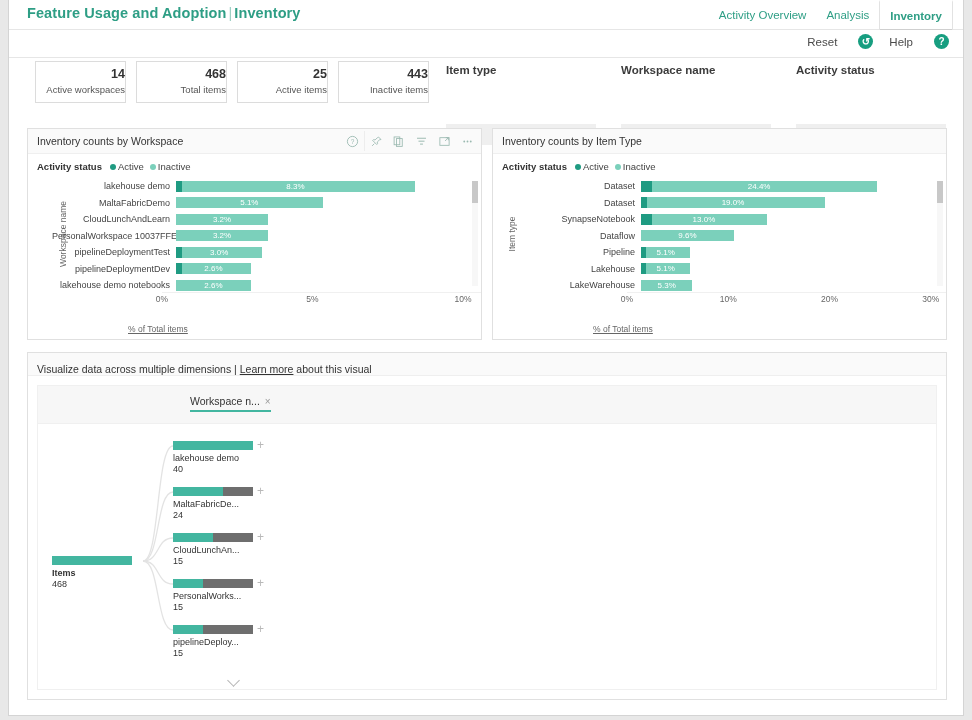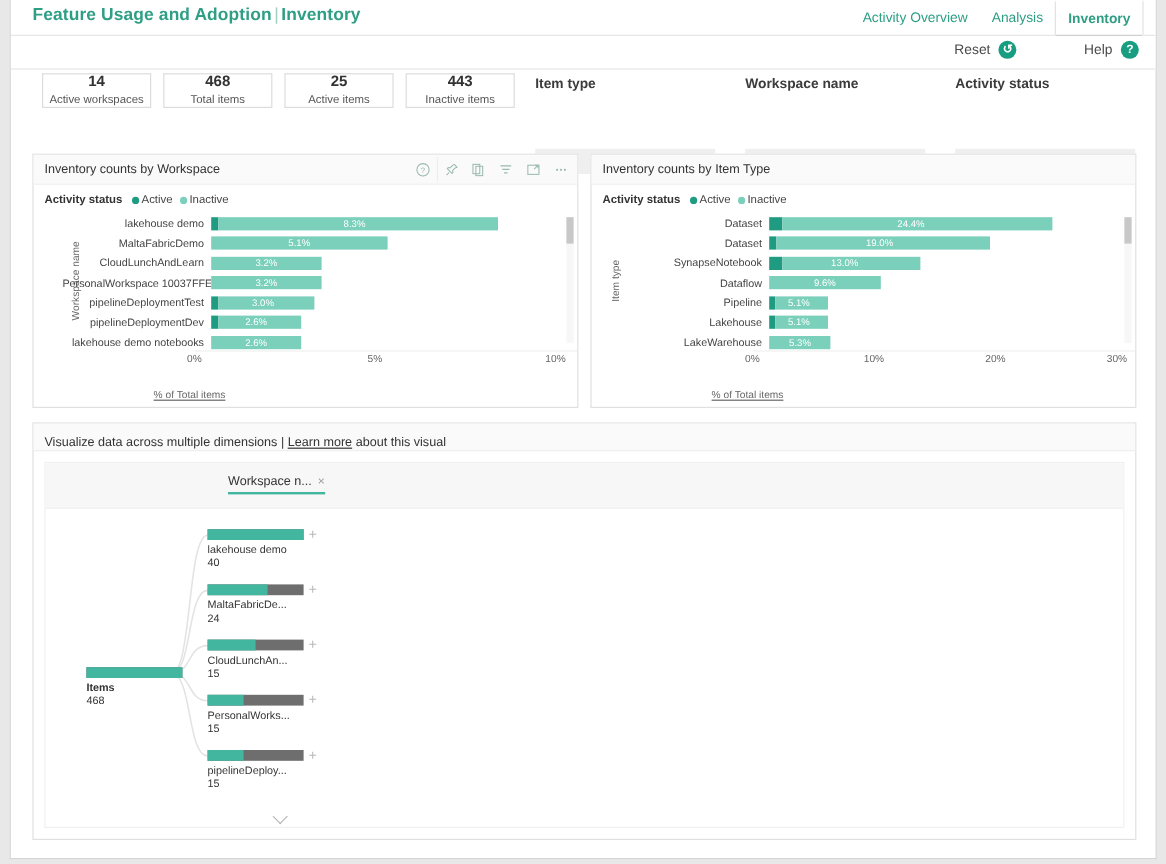--- a/index.html
+++ b/index.html
@@ -86,25 +86,24 @@
   .actions {
     position: absolute;
     right: 14px; top: 4px;
     display: flex;
     align-items: center;
     gap: 16px;
   }
   .action {
     display: flex;
     align-items: center;
-    gap: 7px;
+    gap: 21px;
     font-size: 11.5px;
     color: #4a4a4a;
     cursor: pointer;
-    margin-left: 40px;
   }
   .circle-icon {
     width: 15px; height: 15px;
     border-radius: 50%;
     background: #179e80;
     color: #fff;
     font-size: 10px;
     line-height: 15px;
     text-align: center;
     font-weight: 700;
@@ -117,26 +116,26 @@
     height: 62px;
     padding: 6px 0 0 0;
   }
   .kpis {
     position: absolute;
     left: 26px; top: 3px;
     display: flex;
     gap: 10px;
   }
   .kpi {
-    width: 91px; height: 29px;
+    width: 91px; height: 42px;
     background: #ffffff;
     border: 1px solid #dcdcdc;
     display: flex;
     flex-direction: column;
-    align-items: center;
+    align-items: flex-end;
     justify-content: center;
     cursor: pointer;
   }
   .kpi-value { font-size: 12.5px; font-weight: 700; color: #333; line-height: 15px; }
   .kpi-label { font-size: 9.5px; color: #555; line-height: 14px; margin-top: 1px; }
 
   .slicers {
     position: absolute;
     left: 437px; top: 6px;
     display: flex;
@@ -774,21 +773,21 @@
         </div>
         <div class="tree-canvas" id="tree-canvas">
           <svg class="tree-svg" width="900" height="283">
             <path d="M105,137 C122,137 118,22 135,22" fill="none" stroke="#e3e3e3" stroke-width="1.3"></path>
             <path d="M105,137 C122,137 118,68 135,68" fill="none" stroke="#e3e3e3" stroke-width="1.3"></path>
             <path d="M105,137 C122,137 118,114 135,114" fill="none" stroke="#e3e3e3" stroke-width="1.3"></path>
             <path d="M105,137 C122,137 118,160 135,160" fill="none" stroke="#e3e3e3" stroke-width="1.3"></path>
             <path d="M105,137 C122,137 118,206 135,206" fill="none" stroke="#e3e3e3" stroke-width="1.3"></path>
           </svg>
 
-          <div class="node root" style="left:34px; top:132px;">
+          <div class="node root" style="left:14px; top:132px;">
             <div class="node-bar">
               <div class="node-fill" style="width:100%"></div>
             </div>
             <div class="node-name">Items</div>
             <div class="node-val">468</div>
           </div>
 
           <div class="node" style="left:135px; top:17px;">
             <div class="node-bar">
               <div class="node-fill" style="width:100%"></div>

